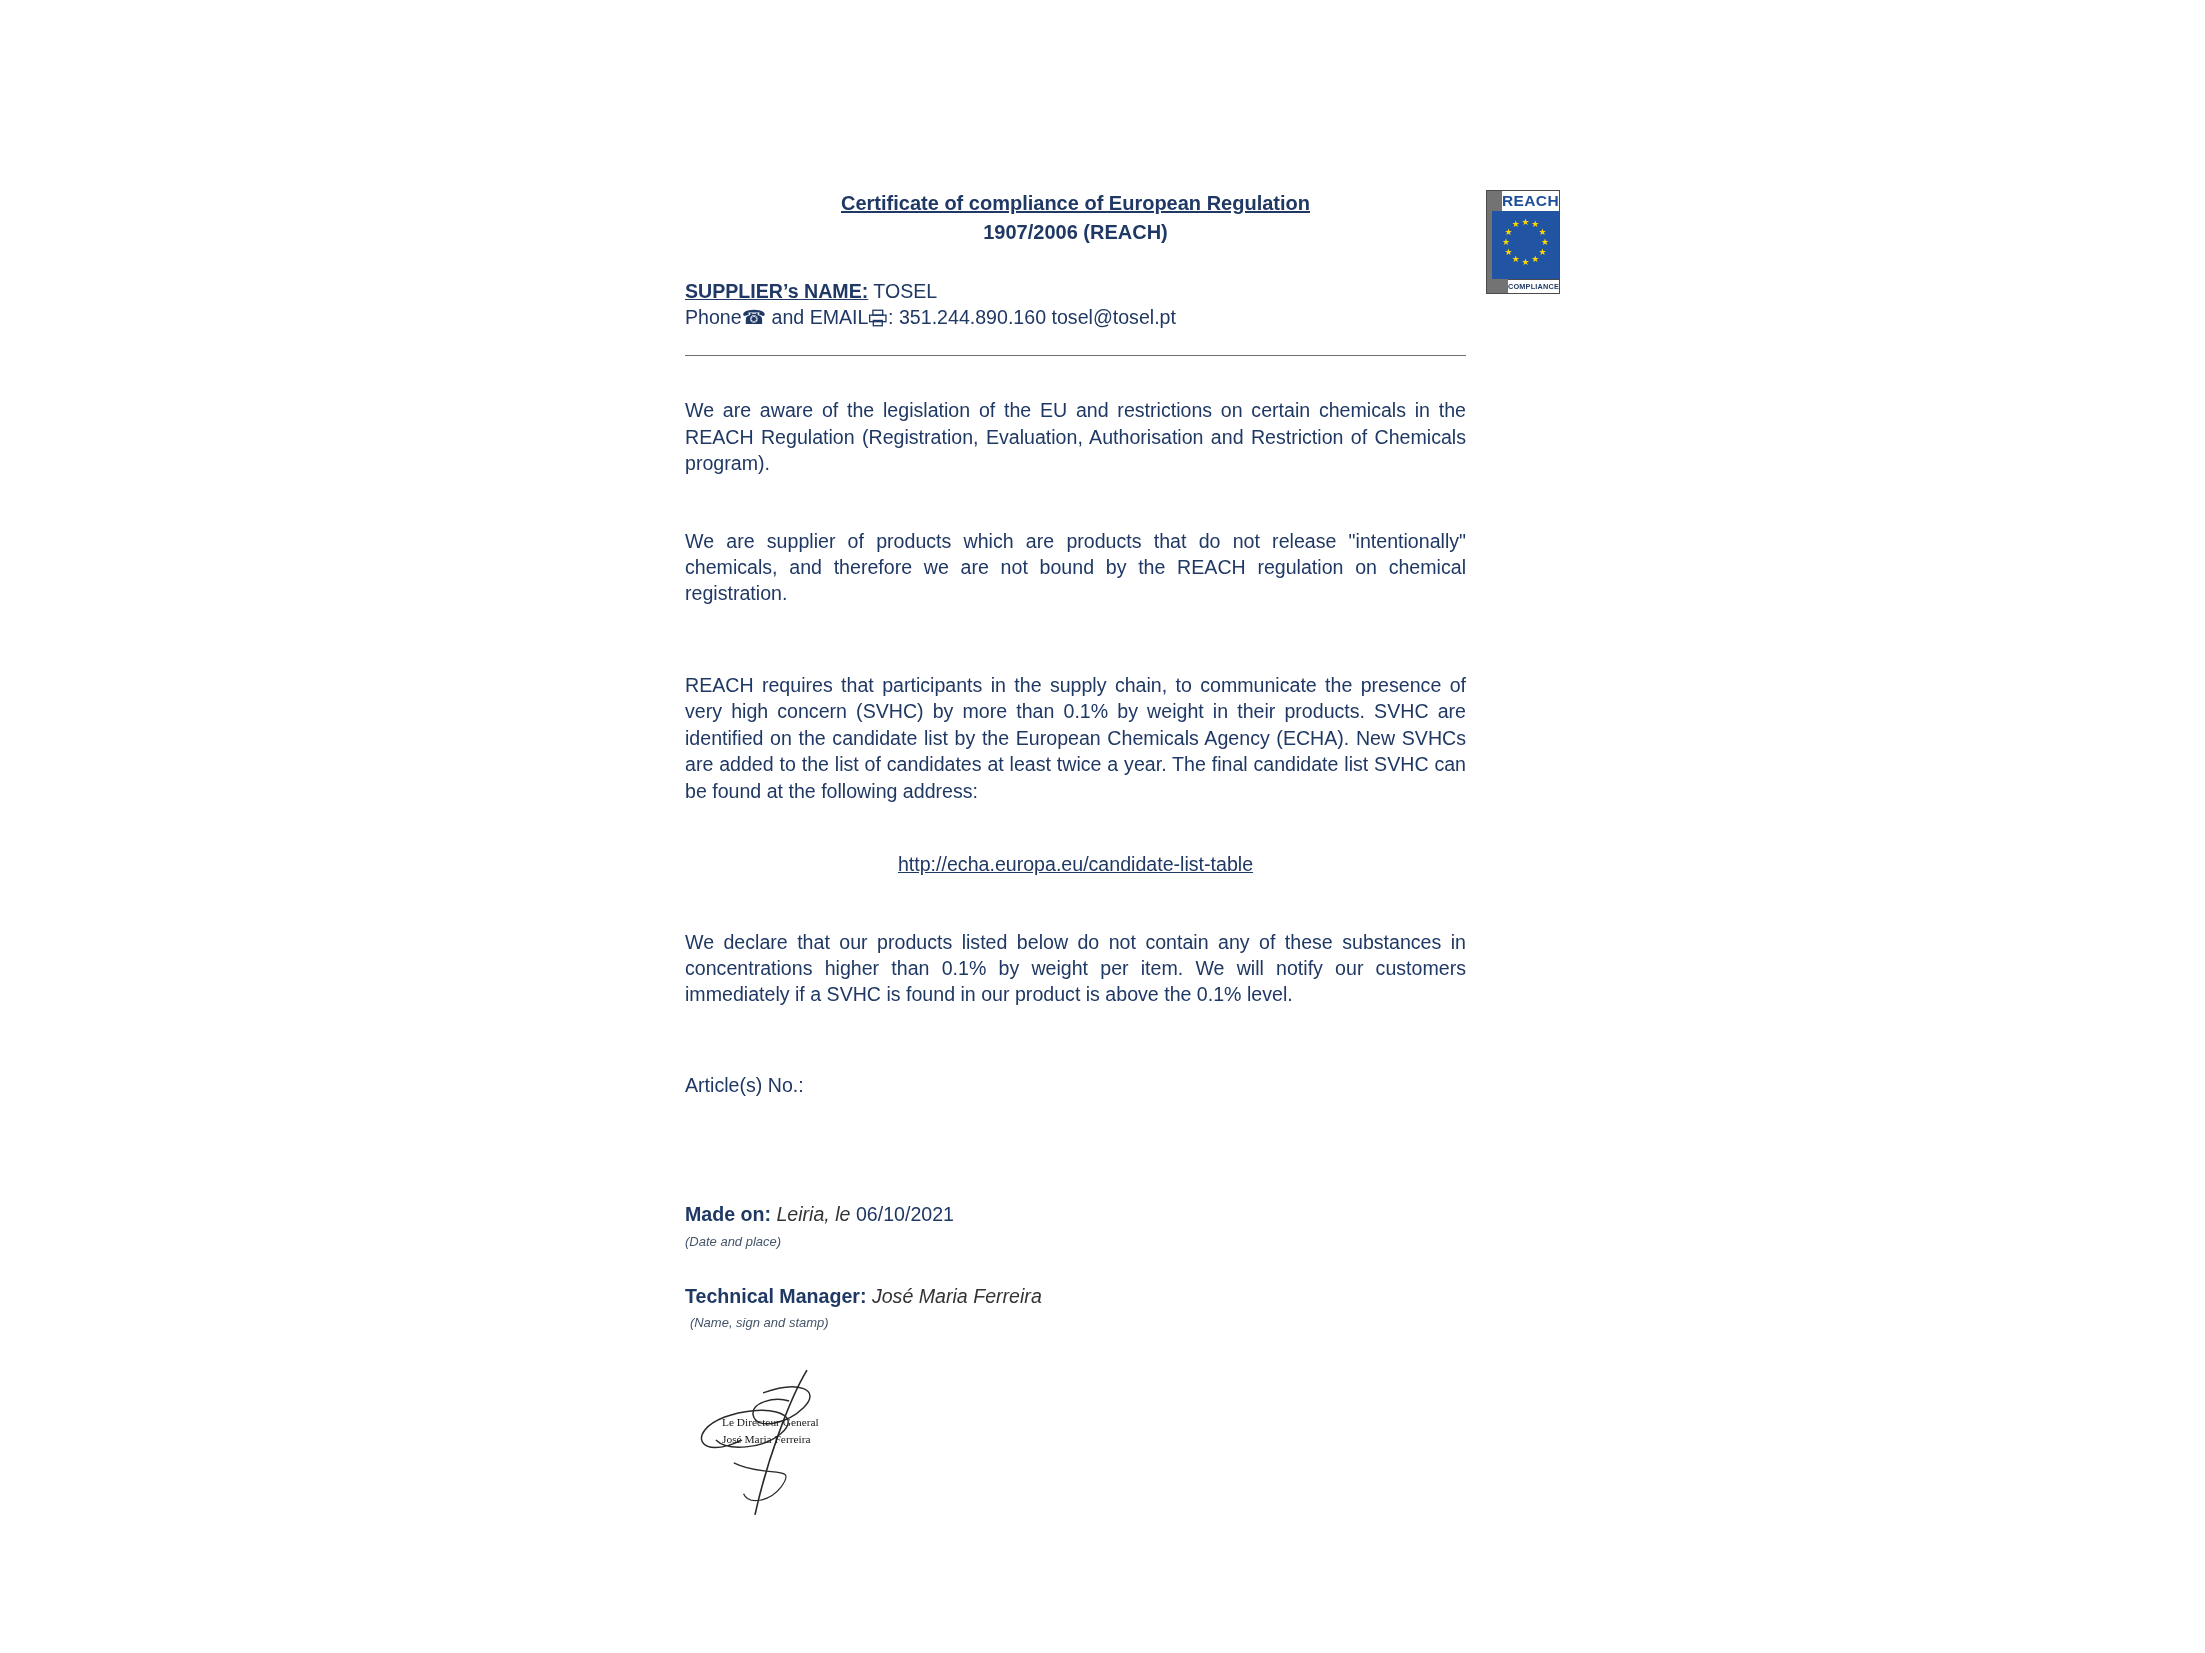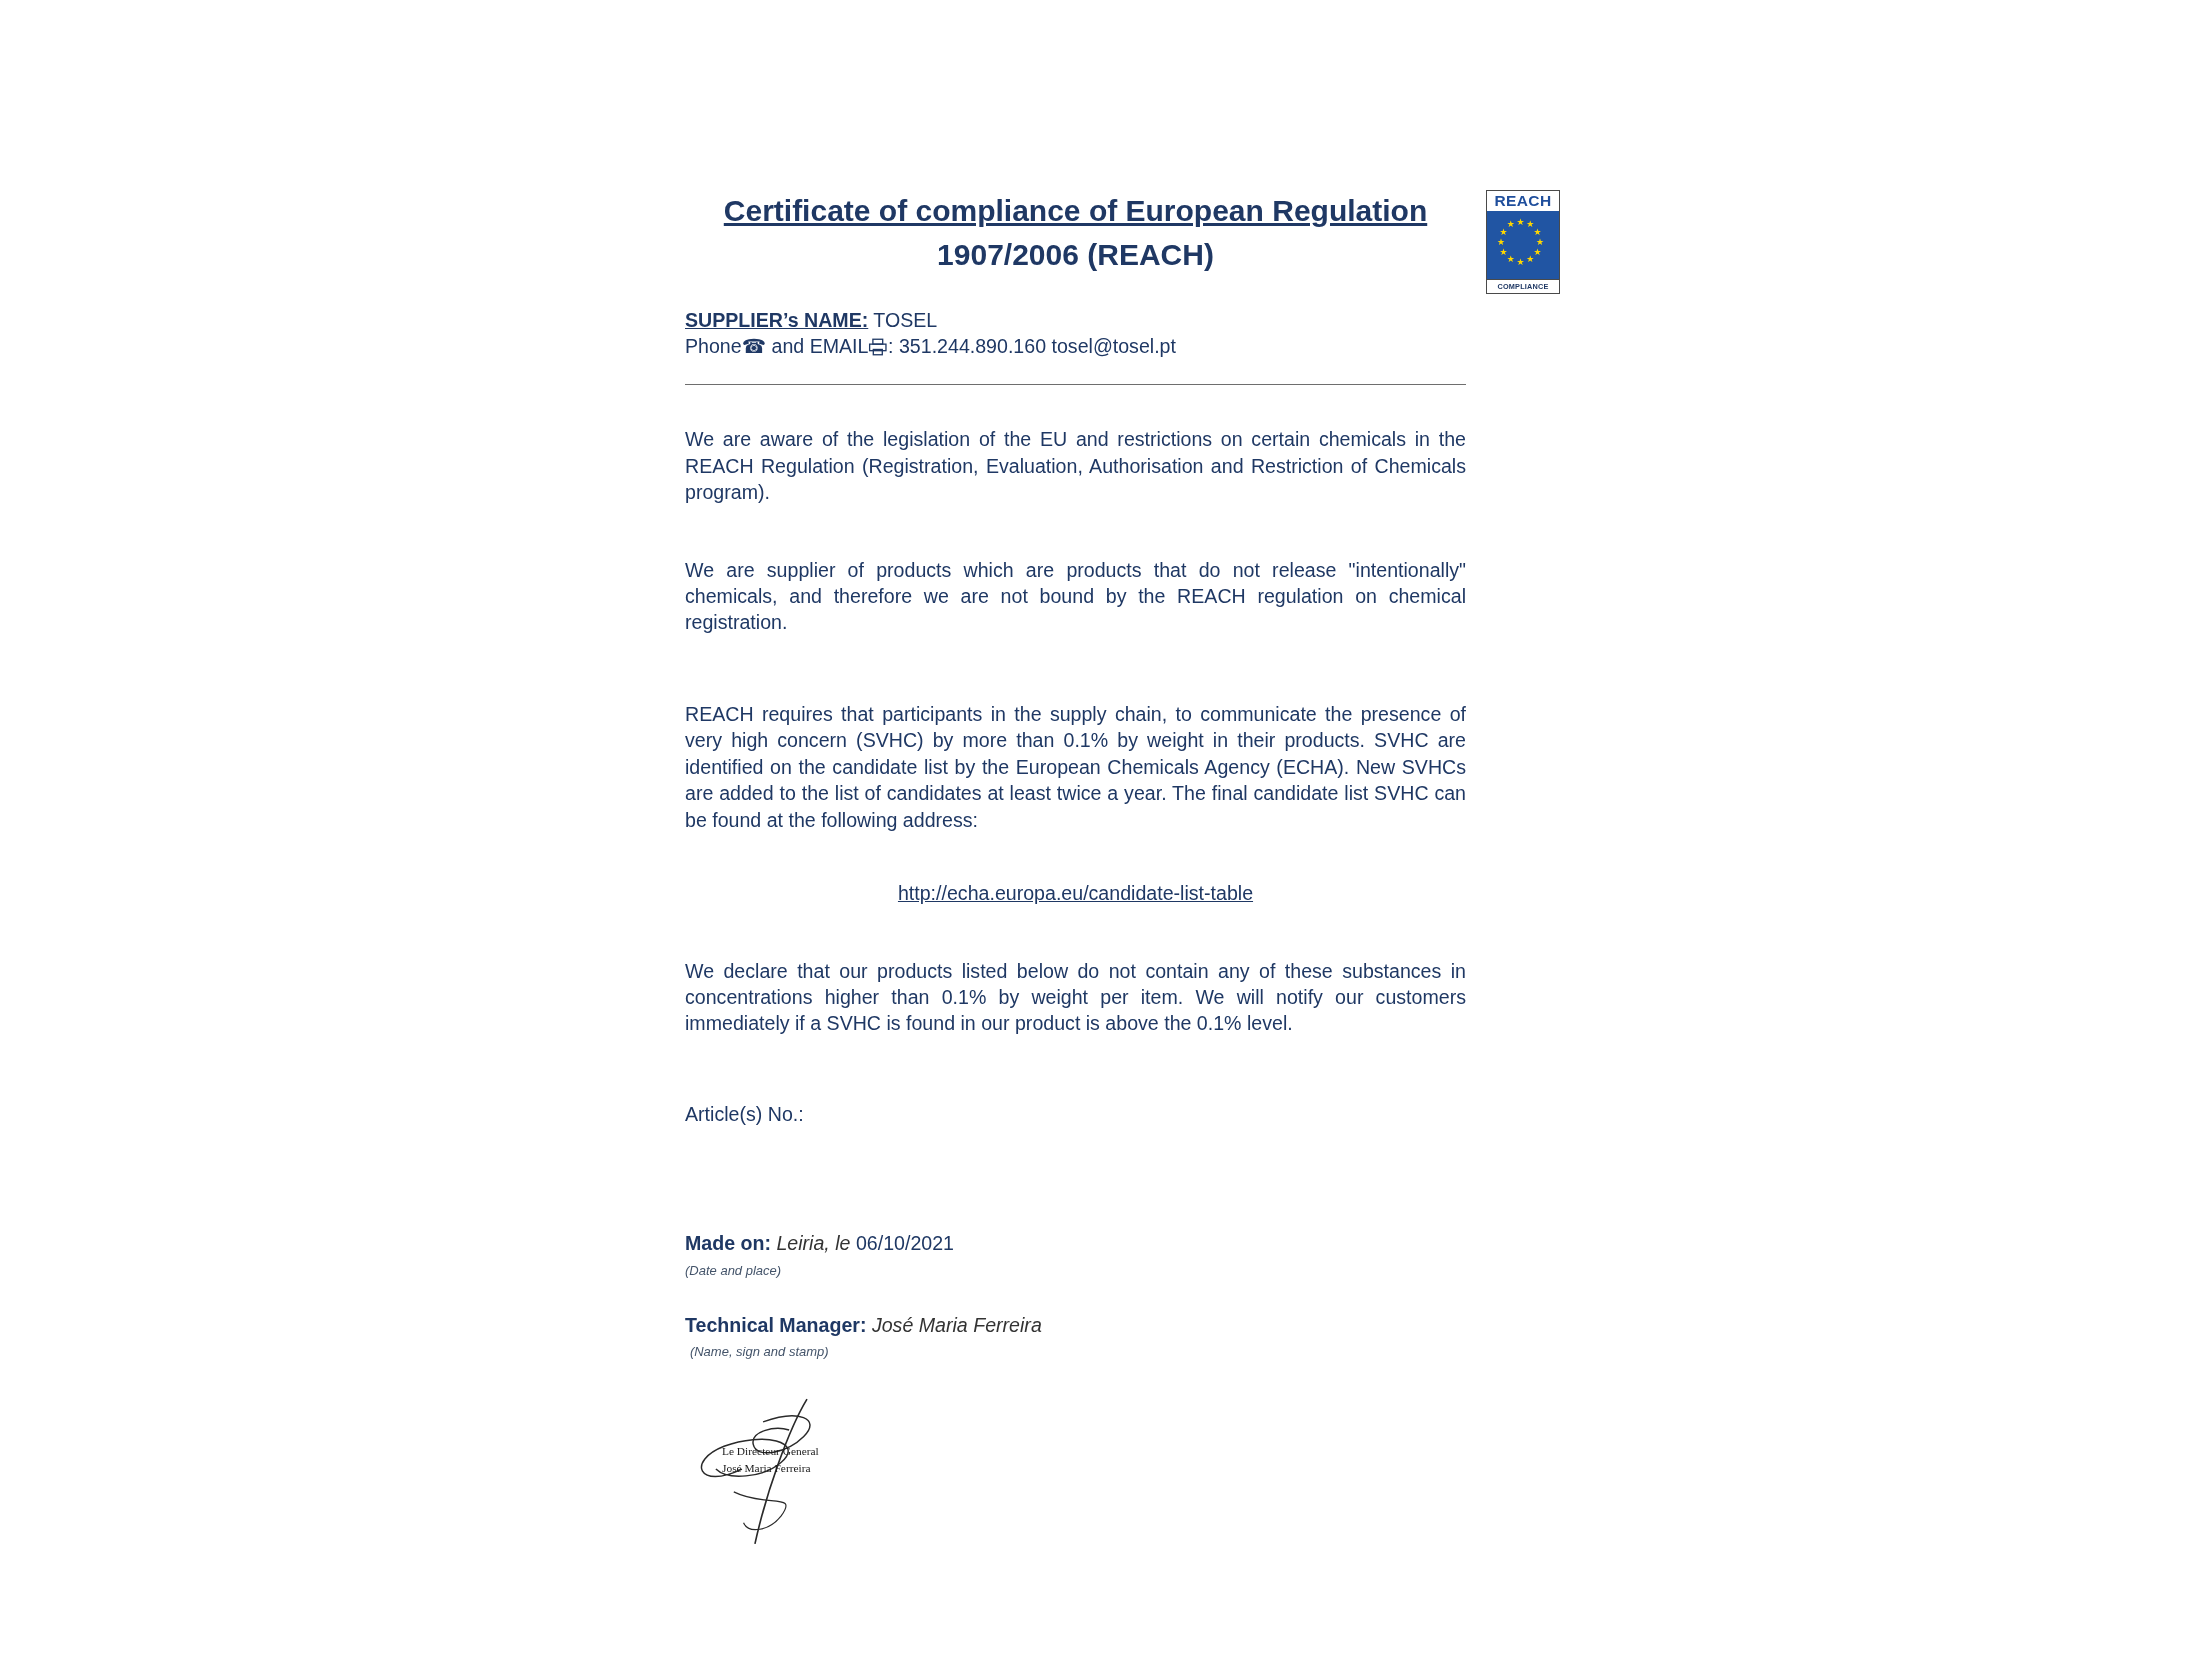--- a/index.html
+++ b/index.html
@@ -16,21 +16,21 @@
     position: absolute;
     left: 685px;
     top: 189px;
     width: 781px;
     color: #1F3864;
     font-size: 19.6px;
     line-height: 1.35;
   }
   .title {
     text-align: center;
-    font-size: 30px;
+    font-size: 20px;
     font-weight: bold;
     line-height: 1.45;
     color: #1F3864;
   }
   .title .underlined { text-decoration: underline; }
   .supplier-block { margin-top: 31px; text-align: justify; }
   .supplier-block p { margin: 0; }
   .label-bold-underline { font-weight: bold; text-decoration: underline; }
   .inline-icon { color: #1F3864; font-size: 19.6px; }
   .fax-icon-svg { display: inline-block; vertical-align: -2.4px; }
@@ -75,23 +75,24 @@
     white-space: nowrap;
   }
   
   .reach-logo {
     position: absolute;
     left: 1486px;
     top: 190px;
     width: 74px;
     height: 104px;
     border: 1.6px solid #4a4a4a;
-    background: #e5e5e5;
+    background: #737373;
     display: flex;
     flex-direction: column;
+    align-items: flex-end;
   }
   .reach-logo-top {
     height: 21px;
     display: flex;
     align-items: center;
     justify-content: center;
     font-weight: bold;
     font-size: 15.5px;
     color: #1F4E9C;
     letter-spacing: 0.4px;

